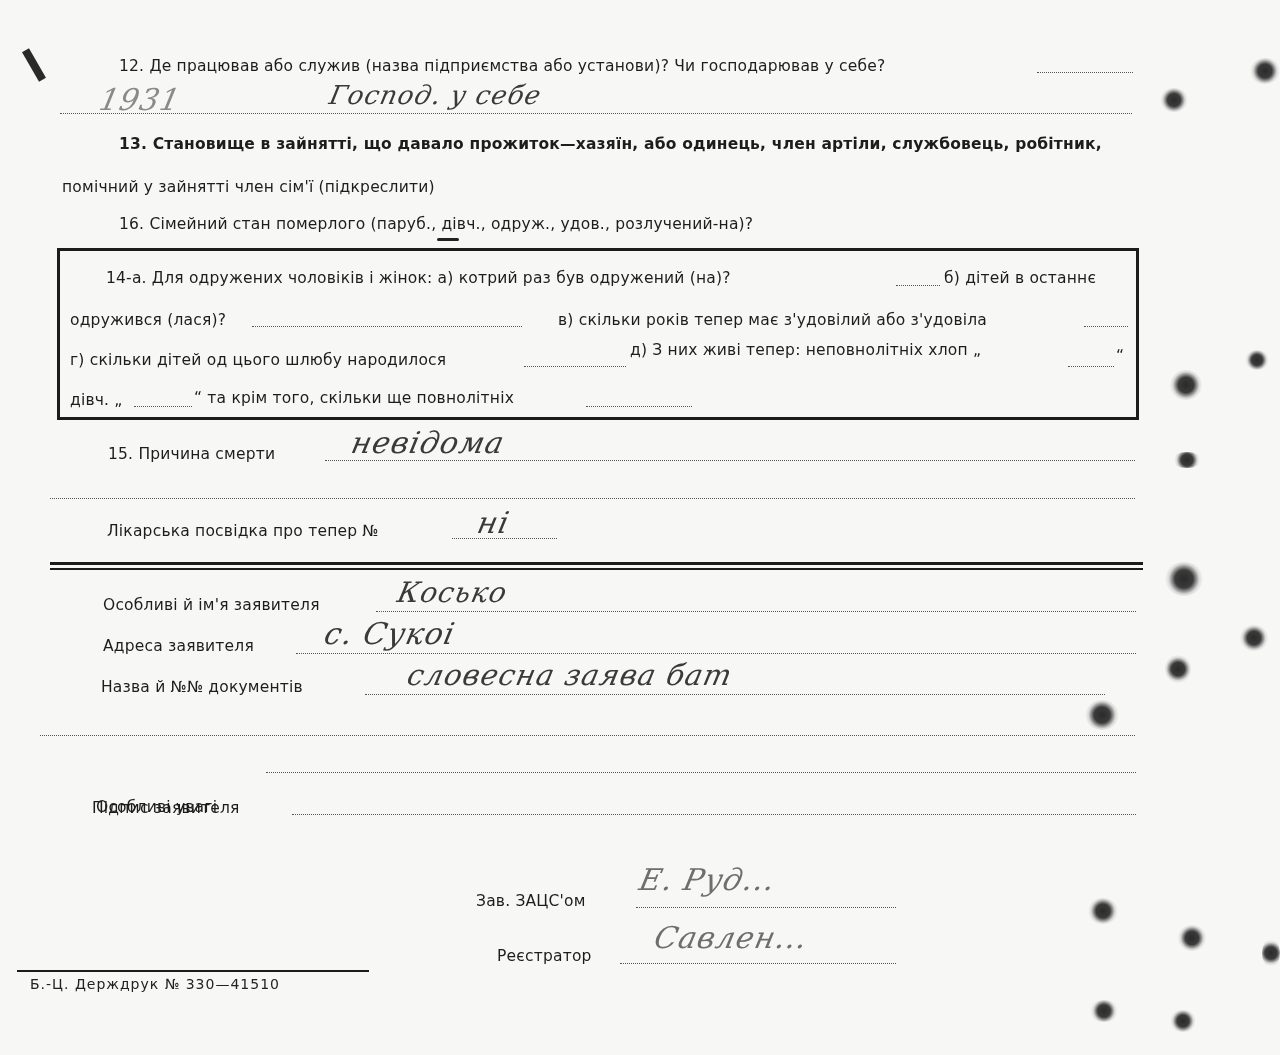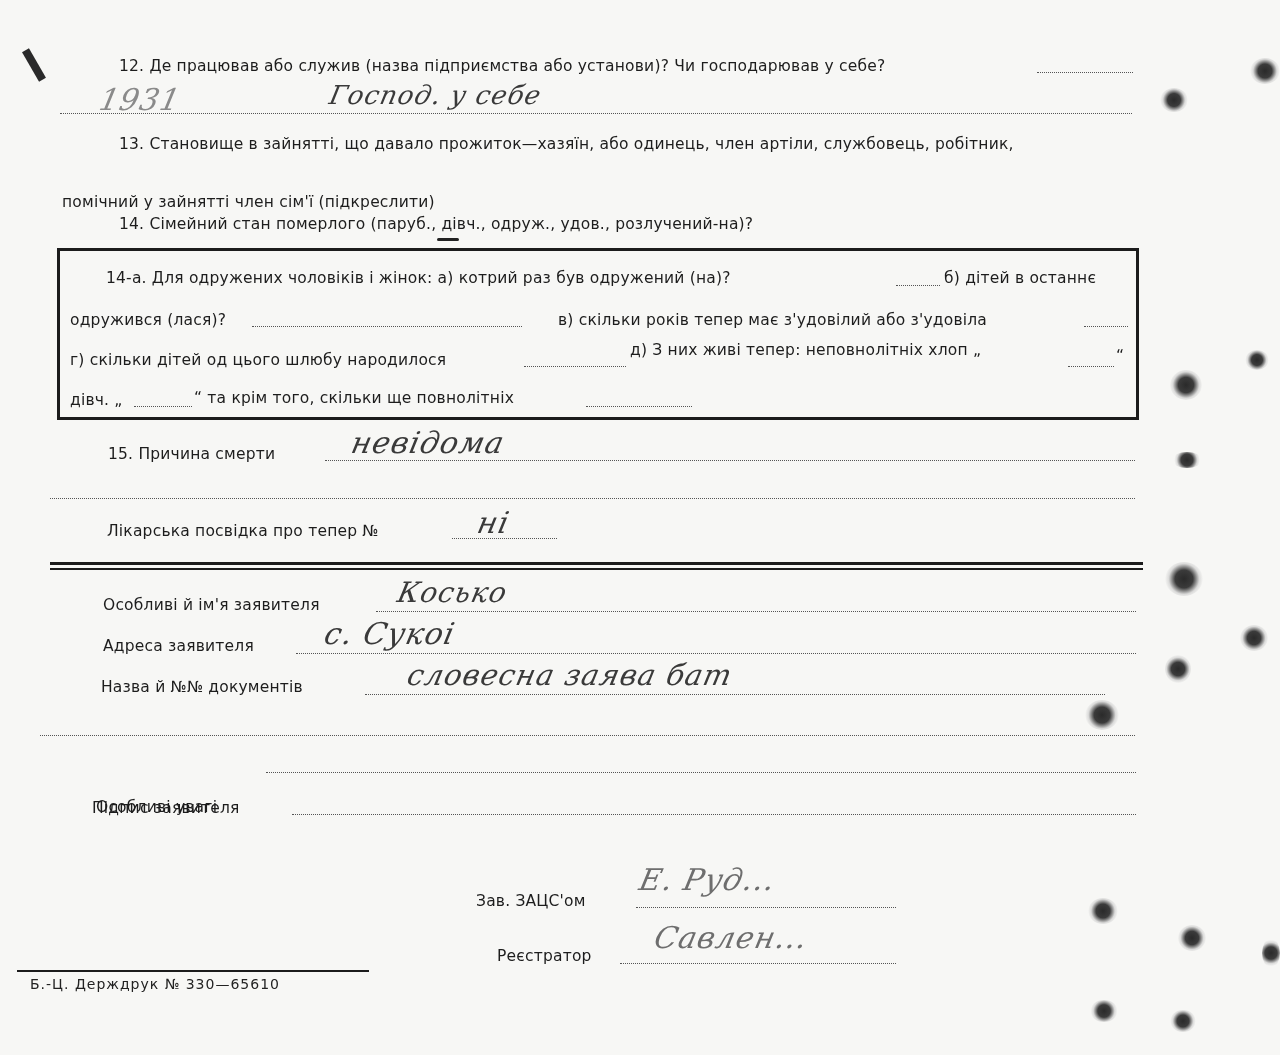--- a/index.html
+++ b/index.html
@@ -36,24 +36,24 @@
 </style>
 </head>
 <body>
 
 <div class="abs p" style="left:119px; top:57px;text-align:center;">12. Де працював або служив (назва підприємства або установи)? Чи господарював у себе?</div>
 <div class="dots" style="left:1037px; top:72px; width:96px;"></div>
 <div class="hw faint" style="left:100px; top:82px; font-size:30px;">1931</div>
 <div class="hw" style="left:330px; top:80px;">Господ. у себе</div>
 <div class="dots" style="left:60px; top:113px; width:1072px;"></div>
 
-<div class="abs p" style="left:119px; top:135px;">13. Становище в зайнятті, що давало прожиток—хазяїн, або одинець, член артіли, службовець, робітник,</div>
-<div class="abs p" style="left:62px; top:193px;">помічний у зайнятті член сім'ї (підкреслити)</div>
+<div class="abs p" style="left:119px; top:135px;font-weight:bold;">13. Становище в зайнятті, що давало прожиток—хазяїн, або одинець, член артіли, службовець, робітник,</div>
+<div class="abs p" style="left:62px; top:178px;">помічний у зайнятті член сім'ї (підкреслити)</div>
 
-<div class="abs p" style="left:119px; top:215px;">14. Сімейний стан померлого (паруб., дівч., одруж., удов., розлучений-на)?</div>
+<div class="abs p" style="left:119px; top:215px;">16. Сімейний стан померлого (паруб., дівч., одруж., удов., розлучений-на)?</div>
 <div class="tick" style="left:437px; top:238px; width:22px; height:3px; border-radius:2px;"></div>
 
 <div class="box"></div>
 <div class="abs p" style="left:106px; top:269px;">14-а. Для одружених чоловіків і жінок: а) котрий раз був одружений (на)?</div>
 <div class="dots" style="left:896px; top:285px; width:44px;"></div>
 <div class="abs p" style="left:944px; top:269px;">б) дітей в останнє</div>
 
 <div class="abs p" style="left:70px; top:311px;">одружився (лася)?</div>
 <div class="dots" style="left:252px; top:326px; width:270px;"></div>
 <div class="abs p" style="left:558px; top:311px;">в) скільки років тепер має з'удовілий або з'удовіла</div>
@@ -103,21 +103,21 @@
 
 <div class="abs p" style="left:476px; top:892px;">Зав. ЗАЦС'ом</div>
 <div class="hw faint" style="left:640px; top:862px; font-size:30px; color:#6e6e6e;">Е. Руд...</div>
 <div class="dots" style="left:636px; top:907px; width:260px;"></div>
 
 <div class="abs p" style="left:497px; top:947px;">Реєстратор</div>
 <div class="hw faint" style="left:655px; top:920px; font-size:30px; color:#6e6e6e;">Савлен...</div>
 <div class="dots" style="left:620px; top:963px; width:276px;"></div>
 
 <div class="rule" style="left:17px; top:970px; width:352px; height:1.5px;"></div>
-<div class="abs it" style="left:30px; top:976px; font-size:14px; letter-spacing:1px; color:#222;">Б.-Ц. Держдрук № 330—65610</div>
+<div class="abs it" style="left:30px; top:976px; font-size:14px; letter-spacing:1px; color:#222;">Б.-Ц. Держдрук № 330—41510</div>
 
 <div class="tick" style="left:30px; top:48px; width:8px; height:34px; transform:rotate(-30deg); background:#2a2a2a;"></div>
 <div class="hole" style="left:1250px; top:58px; width:30px; height:26px;"></div>
 <div class="hole" style="left:1160px; top:88px; width:28px; height:24px;"></div>
 <div class="hole" style="left:1170px; top:370px; width:32px; height:30px;"></div>
 <div class="hole" style="left:1245px; top:350px; width:24px; height:20px;"></div>
 <div class="hole" style="left:1172px; top:452px; width:30px; height:16px;"></div>
 <div class="hole" style="left:1165px; top:562px; width:38px; height:34px;"></div>
 <div class="hole" style="left:1240px; top:625px; width:28px; height:26px;"></div>
 <div class="hole" style="left:1165px; top:655px; width:26px; height:28px;"></div>

